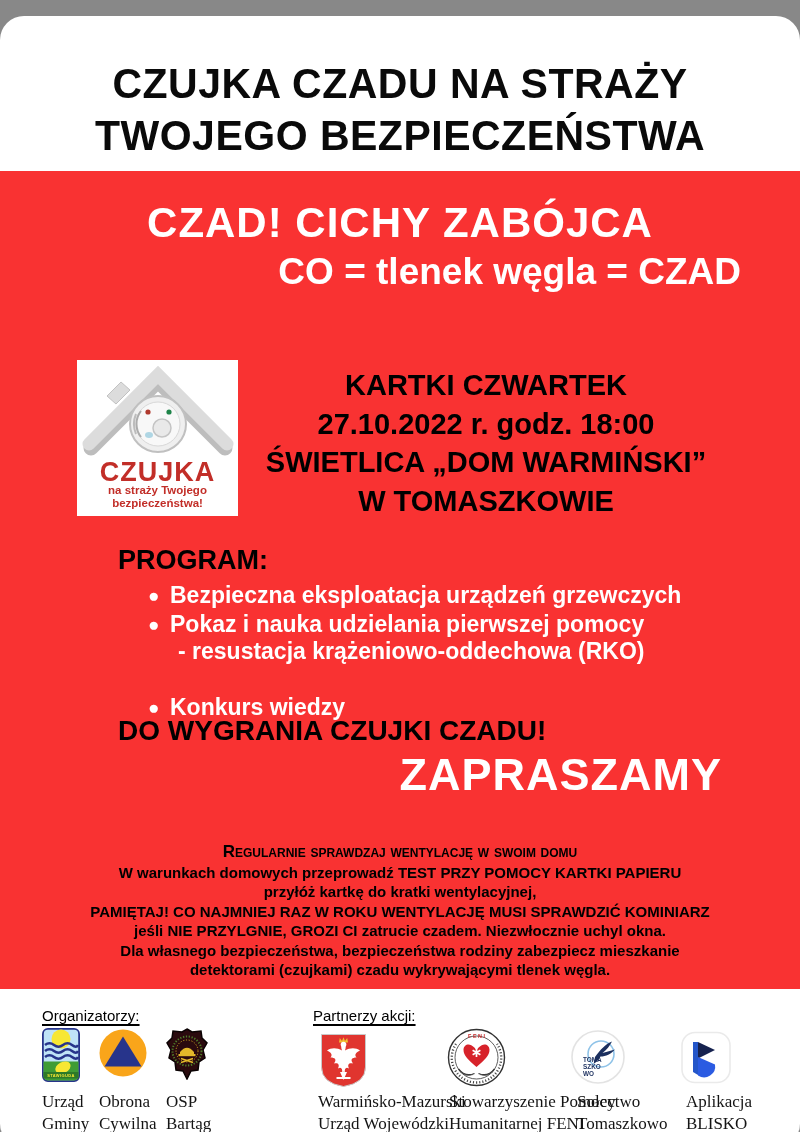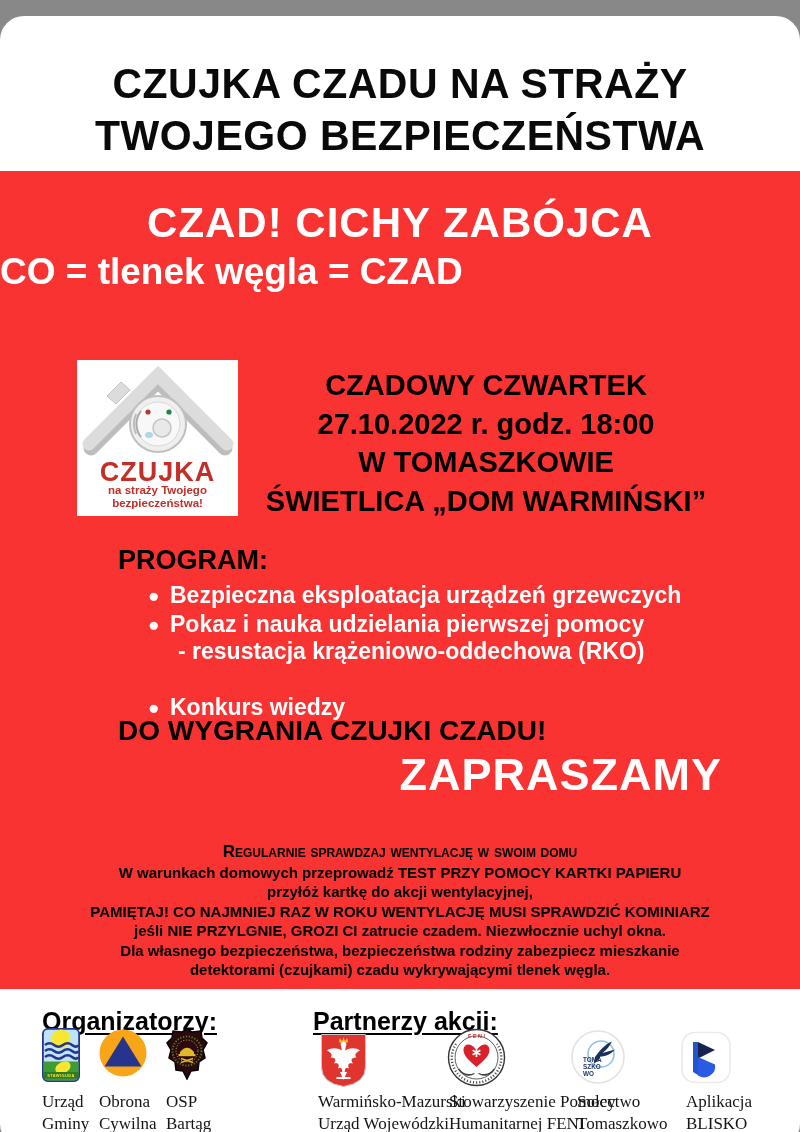--- a/index.html
+++ b/index.html
@@ -16,22 +16,22 @@
   }
   .title-line.l1{ top:44px; }
   .title-line.l2{ top:96px; }
   
   .red-band{ position:absolute; left:0; top:155px; width:800px; height:818px; background:#F93232; }
   .hero-title{
     position:absolute; left:0; top:183px; width:800px; text-align:center;
     color:#FFFFFF; font-weight:800; font-size:42px; letter-spacing:1px;
   }
   .hero-eq{
-    position:absolute; left:0; top:235px; width:741px; text-align:left;
-    color:#FFFFFF; font-weight:800; font-size:37px;
+    position:absolute; left:0; top:235px; width:741px; text-align:right;
+    color:#FFFFFF; font-weight:800; font-size:37px;padding-left:40px;
   }
   
   .czujka-box{
     position:absolute; left:77px; top:344px; width:161px; height:156px;
     background:#FFFFFF; text-align:center;
   }
   .czujka-brand{
     position:absolute; left:0; top:97px; width:100%; text-align:center;
     color:#C22E28; font-weight:800; font-size:27px; letter-spacing:1px;
   }
@@ -54,21 +54,21 @@
   .p-row.r3{ left:178px; top:650px; }
   .p-row.r4{ left:148px; top:678px; }
   .prize{ position:absolute; left:118px; top:699px; color:#000; font-weight:800; font-size:28px; }
   .invite{ position:absolute; right:78px; top:733px; color:#FFF; font-weight:800; font-size:45px; letter-spacing:1px; }
   
   .advice{ position:absolute; left:0; top:825px; width:800px; text-align:center; color:#000; }
   .advice div{ font-weight:800; font-size:15px; line-height:19.4px; }
   .advice div.first{ font-size:17px; font-variant:small-caps; line-height:22px; }
   
   .f-heading{
-    position:absolute; top:991px; color:#000; font-weight:700; font-size:25px;
+    position:absolute; top:991px; color:#000; font-weight:400; font-size:15px;
     text-decoration:underline; text-decoration-thickness:2px; text-underline-offset:3px;
   }
   .f-heading.org{ left:42px; }
   .f-heading.par{ left:313px; }
   .f-item{ position:absolute; top:1012px; }
   .f-item .logo-slot{ position:absolute; left:0; top:0; }
   .f-item .f-label{
     position:absolute; left:0; top:63px; width:160px;
     font-family:"Liberation Serif", serif; font-size:17px; line-height:21.5px; color:#141414;
     white-space:nowrap;
@@ -101,24 +101,24 @@
       <circle cx="92" cy="52" r="2.6" fill="#1E8449"></circle>
       <circle cx="85" cy="68" r="9" fill="#E9E9E9" stroke="#C4C4C4" stroke-width="1.5"></circle>
       <ellipse cx="72" cy="75" rx="4" ry="3" fill="#AFD6E4"></ellipse>
     </svg>
     <div class="czujka-brand">CZUJKA</div>
     <div class="czujka-tag t1">na straży Twojego</div>
     <div class="czujka-tag t2">bezpieczeństwa!</div>
   </div>
 
   <div class="event">
-    <div>CZADOWY CZWARTEK</div>
+    <div>KARTKI CZWARTEK</div>
     <div>27.10.2022 r. godz. 18:00</div>
+    <div>ŚWIETLICA „DOM WARMIŃSKI”</div>
     <div>W TOMASZKOWIE</div>
-    <div>ŚWIETLICA „DOM WARMIŃSKI”</div>
   </div>
 
   <div class="program-head">PROGRAM:</div>
 
   <div class="p-row r0">
     <span class="marker">●</span><span>Bezpieczna eksploatacja urządzeń grzewczych</span>
   </div>
   <div class="p-row r2">
     <span>- resustacja krążeniowo-oddechowa (RKO)</span>
   </div>
@@ -128,21 +128,21 @@
   <div class="p-row r4">
     <span class="marker">●</span><span>Konkurs wiedzy</span>
   </div>
 
   <div class="prize">DO WYGRANIA CZUJKI CZADU!</div>
   <div class="invite">ZAPRASZAMY</div>
 
   <div class="advice">
     <div class="first">Regularnie sprawdzaj wentylację w swoim domu</div>
     <div>W warunkach domowych przeprowadź TEST PRZY POMOCY KARTKI PAPIERU</div>
-    <div>przyłóż kartkę do akcji wentylacyjnej,</div>
+    <div>przyłóż kartkę do kratki wentylacyjnej,</div>
     <div>PAMIĘTAJ! CO NAJMNIEJ RAZ W ROKU WENTYLACJĘ MUSI SPRAWDZIĆ KOMINIARZ</div>
     <div>jeśli NIE PRZYLGNIE, GROZI CI zatrucie czadem. Niezwłocznie uchyl okna.</div>
     <div>Dla własnego bezpieczeństwa, bezpieczeństwa rodziny zabezpiecz mieszkanie</div>
     <div>detektorami (czujkami) czadu wykrywającymi tlenek węgla.</div>
   </div>
 
   <div class="f-heading org">Organizatorzy:</div>
   <div class="f-heading par">Partnerzy akcji:</div>
 
   <div class="f-item" style="left:42px;">

